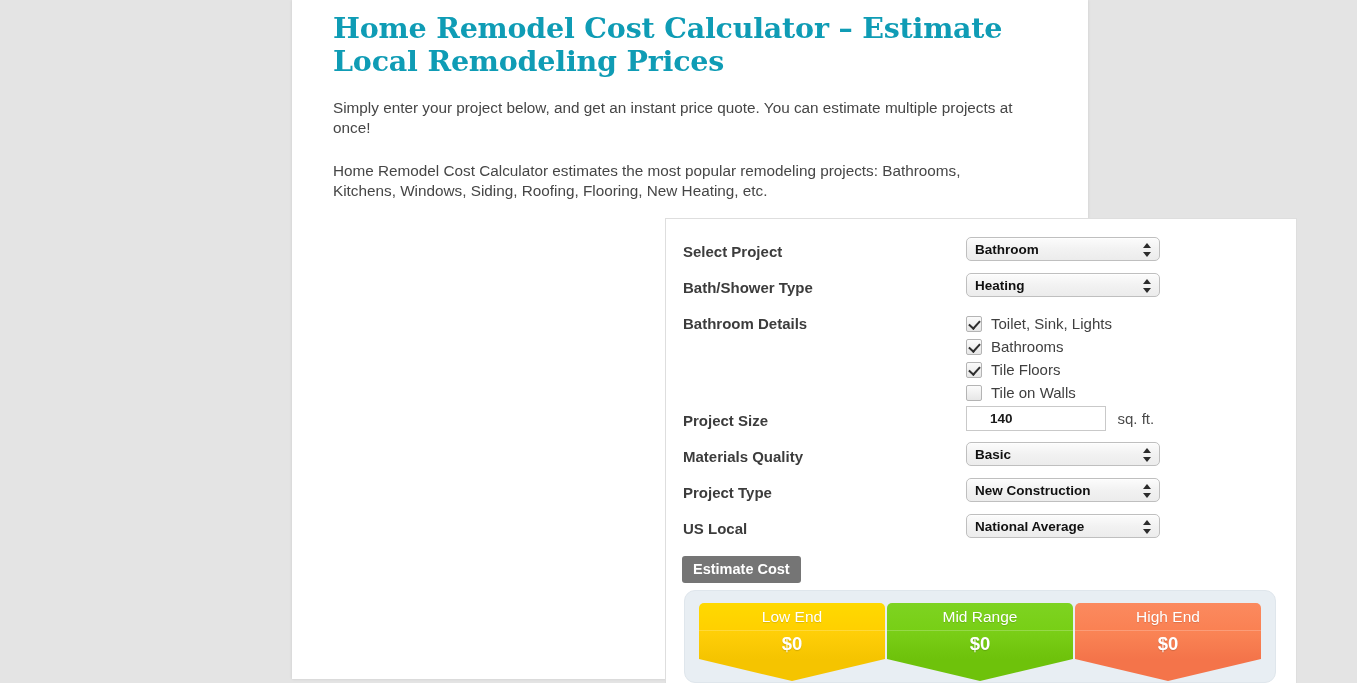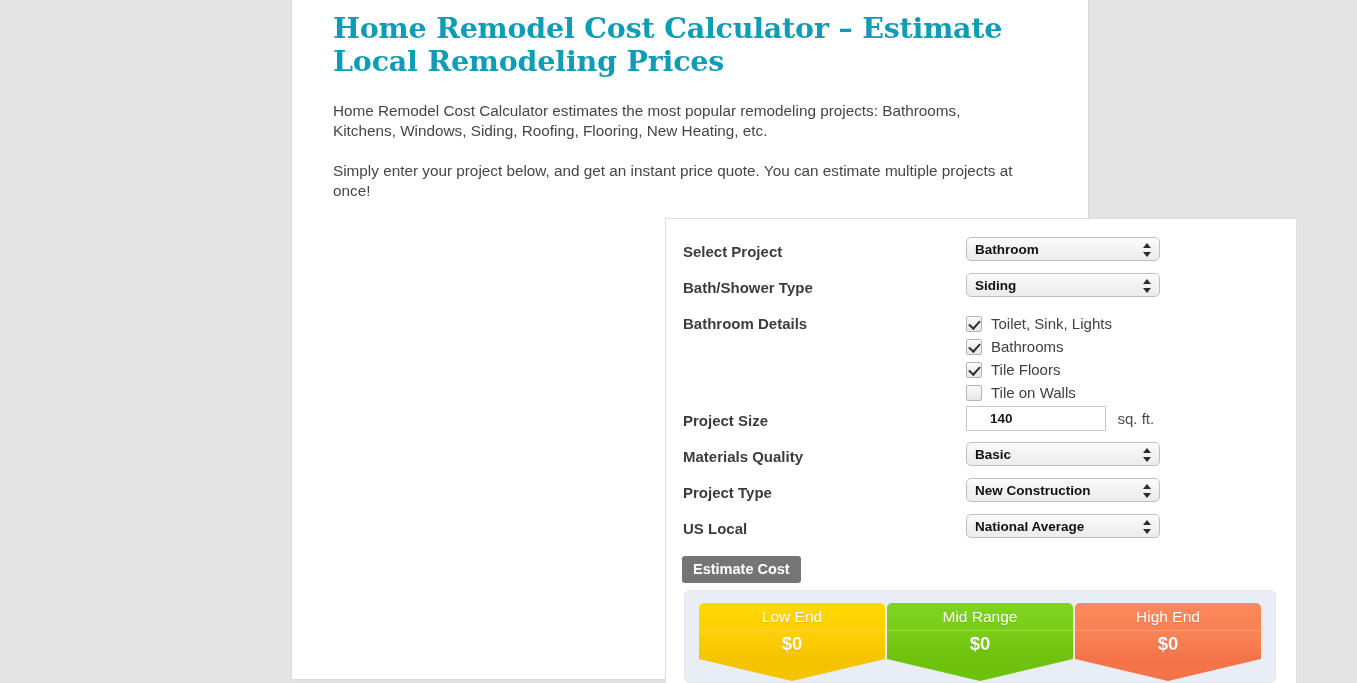--- a/index.html
+++ b/index.html
@@ -215,21 +215,21 @@
 
   
   .results-panel {
     position: absolute;
     left: 392px;
     top: 590px;
     width: 592px;
     height: 93px;
     background: #e8eef3;
     border: 1px solid #dfe6ec;
-    border-radius: 6px;
+    border-radius: 11px;
     box-sizing: border-box;
     padding: 12px 14px 0 14px;
   }
   .tiers {
     display: flex;
     gap: 2px;
   }
   .tier {
     position: relative;
     flex: 1 1 0;
@@ -287,23 +287,23 @@
 </style>
 </head>
 <body>
 
 <div class="page">
   <div class="content-column">
 
     <div class="article">
       <h1 class="page-title">Home Remodel Cost Calculator – Estimate Local Remodeling Prices</h1>
 
+      <p class="intro-para second">Simply enter your project below, and get an instant price quote. You can estimate multiple projects at once!</p>
+
       <p class="intro-para first">Home Remodel Cost Calculator estimates the most popular remodeling projects: Bathrooms, Kitchens, Windows, Siding, Roofing, Flooring, New Heating, etc.</p>
-
-      <p class="intro-para second">Simply enter your project below, and get an instant price quote. You can estimate multiple projects at once!</p>
     </div>
 
     <div class="calc-panel">
       <div class="form-rows">
 
         <div class="form-row">
           <div class="row-label">Select Project</div>
           <div class="row-field">
             <div class="sel">
               <span class="sel-text">Bathroom</span>
@@ -312,21 +312,21 @@
                 <span class="ar down"></span>
               </span>
             </div>
           </div>
         </div>
 
         <div class="form-row">
           <div class="row-label">Bath/Shower Type</div>
           <div class="row-field">
             <div class="sel">
-              <span class="sel-text">Siding</span>
+              <span class="sel-text">Heating</span>
               <span class="stepper">
                 <span class="ar up"></span>
                 <span class="ar down"></span>
               </span>
             </div>
           </div>
         </div>
 
         <div class="form-row">
           <div class="row-label">Bathroom Details</div>

